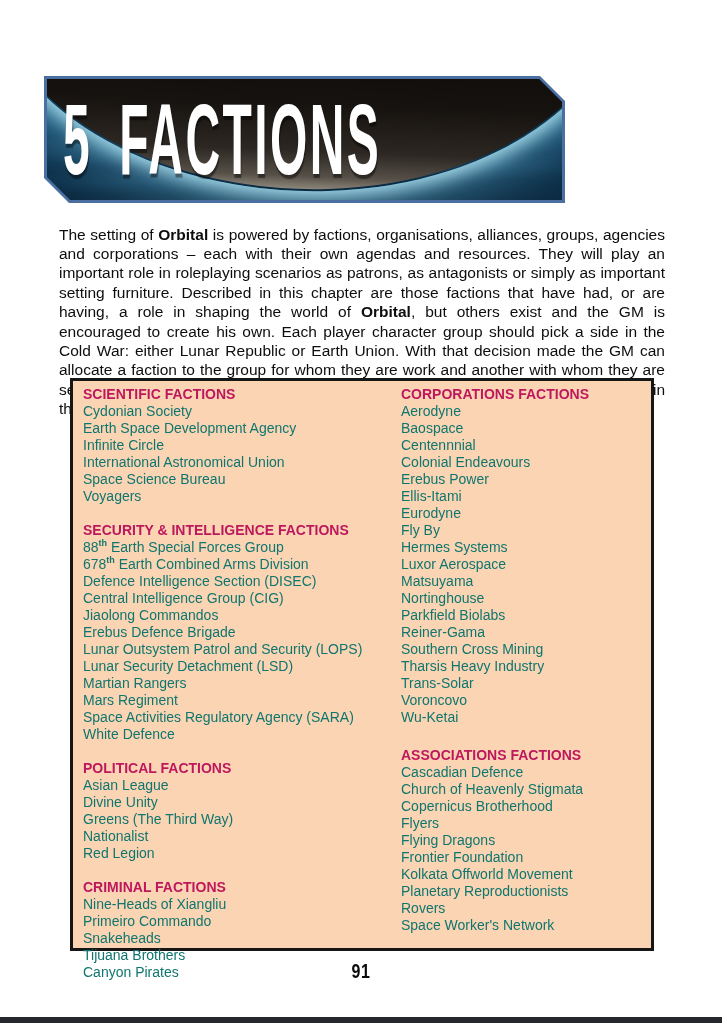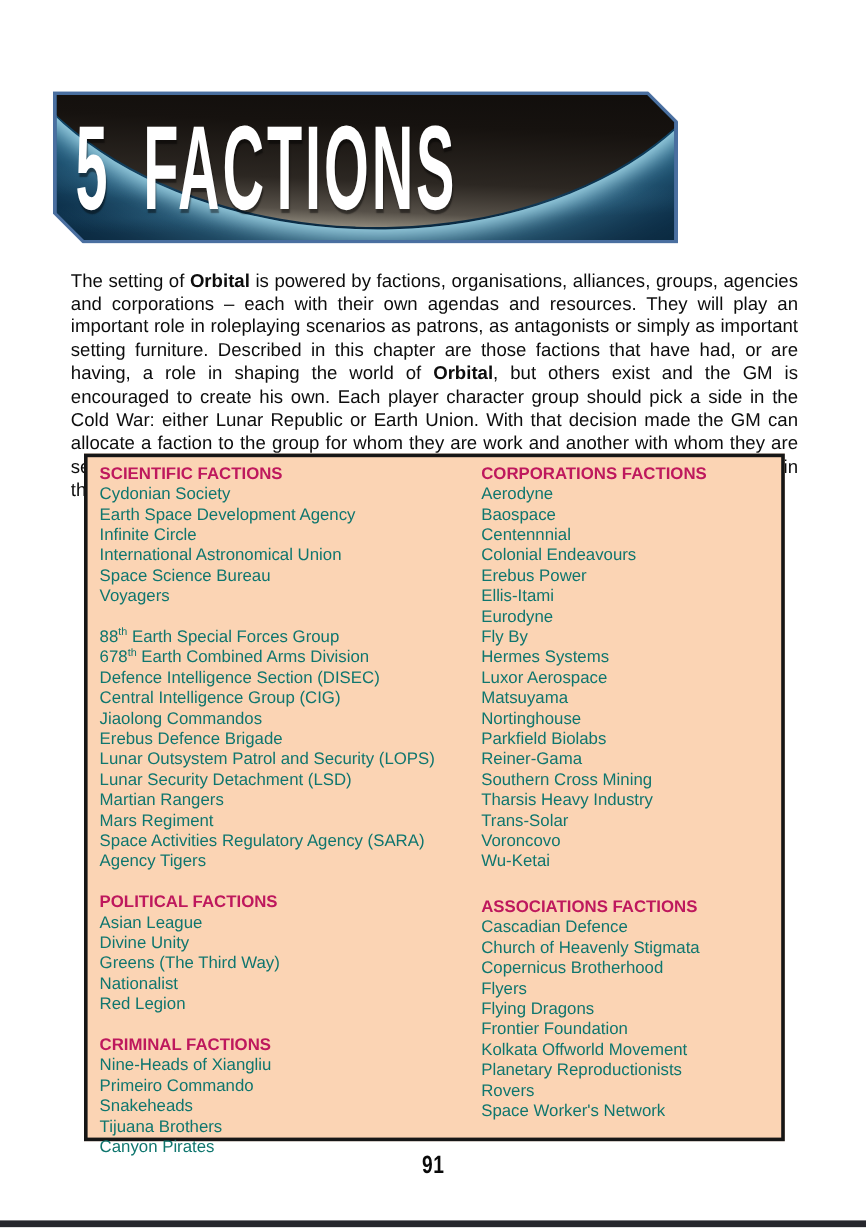--- a/index.html
+++ b/index.html
@@ -98,21 +98,21 @@
     font-weight: bold;
     font-size: 14px;
     line-height: 17px;
     color: #be185d;
   }
   .faction-item {
     font-size: 14px;
     line-height: 17px;
     color: #0f766e;
   }
-  .faction-item sup { font-size: 9px; line-height: 0; }
+  .faction-item sup { font-size: 9px; line-height: 0; font-weight: bold; }
 
   
   .page-number {
     position: absolute;
     left: 0; right: 0;
     top: 963px;
     text-align: center;
     font-weight: bold;
     font-size: 16px;
     letter-spacing: 0.5px;
@@ -149,32 +149,33 @@
         <div class="faction-group">
           <div class="faction-header">SCIENTIFIC FACTIONS</div>
           <div class="faction-item">Cydonian Society</div>
           <div class="faction-item">Earth Space Development Agency</div>
           <div class="faction-item">Infinite Circle</div>
           <div class="faction-item">International Astronomical Union</div>
           <div class="faction-item">Space Science Bureau</div>
           <div class="faction-item">Voyagers</div>
         </div>
         <div class="faction-group">
+          <div class="faction-header">SECURITY &amp; INTELLIGENCE FACTIONS</div>
           <div class="faction-item">88<sup>th</sup> Earth Special Forces Group</div>
           <div class="faction-item">678<sup>th</sup> Earth Combined Arms Division</div>
           <div class="faction-item">Defence Intelligence Section (DISEC)</div>
           <div class="faction-item">Central Intelligence Group (CIG)</div>
           <div class="faction-item">Jiaolong Commandos</div>
           <div class="faction-item">Erebus Defence Brigade</div>
           <div class="faction-item">Lunar Outsystem Patrol and Security (LOPS)</div>
           <div class="faction-item">Lunar Security Detachment (LSD)</div>
           <div class="faction-item">Martian Rangers</div>
           <div class="faction-item">Mars Regiment</div>
           <div class="faction-item">Space Activities Regulatory Agency (SARA)</div>
-          <div class="faction-item">Agency Tigers</div>
+          <div class="faction-item">White Defence</div>
         </div>
         <div class="faction-group">
           <div class="faction-header">POLITICAL FACTIONS</div>
           <div class="faction-item">Asian League</div>
           <div class="faction-item">Divine Unity</div>
           <div class="faction-item">Greens (The Third Way)</div>
           <div class="faction-item">Nationalist</div>
           <div class="faction-item">Red Legion</div>
         </div>
         <div class="faction-group">

